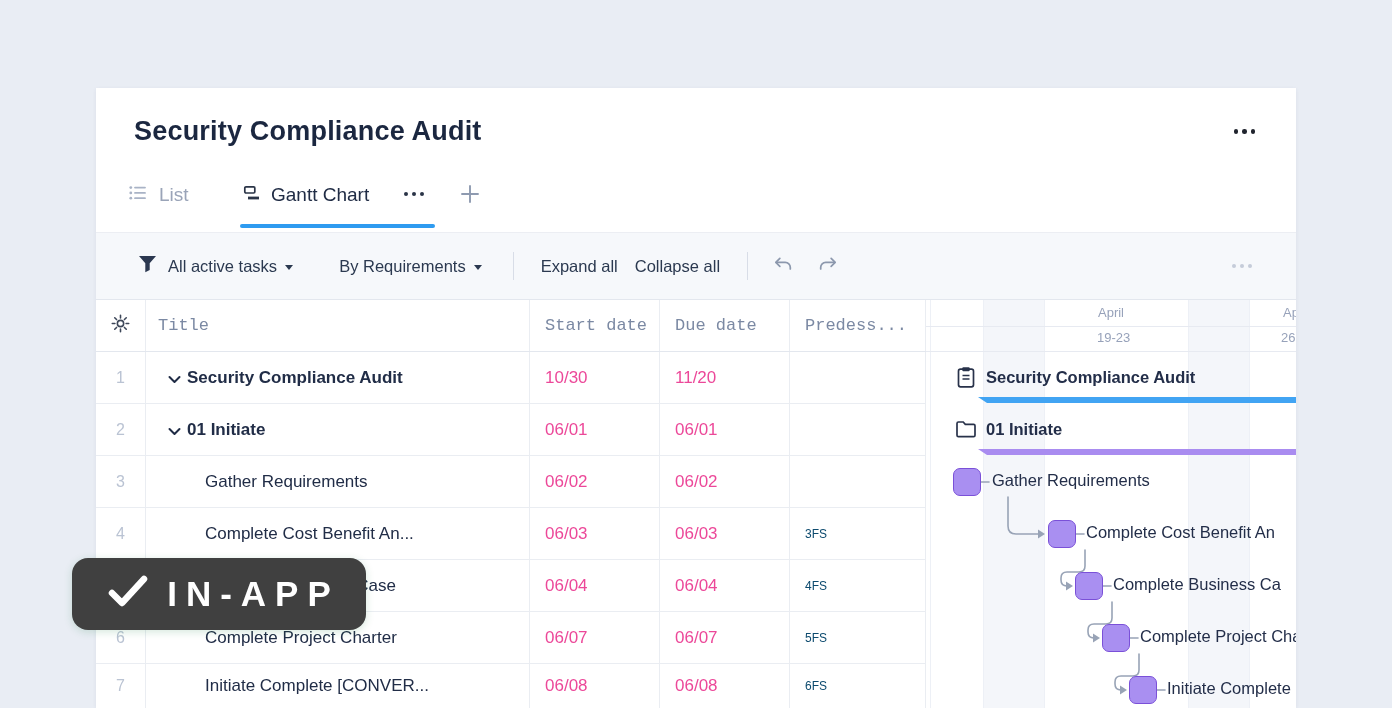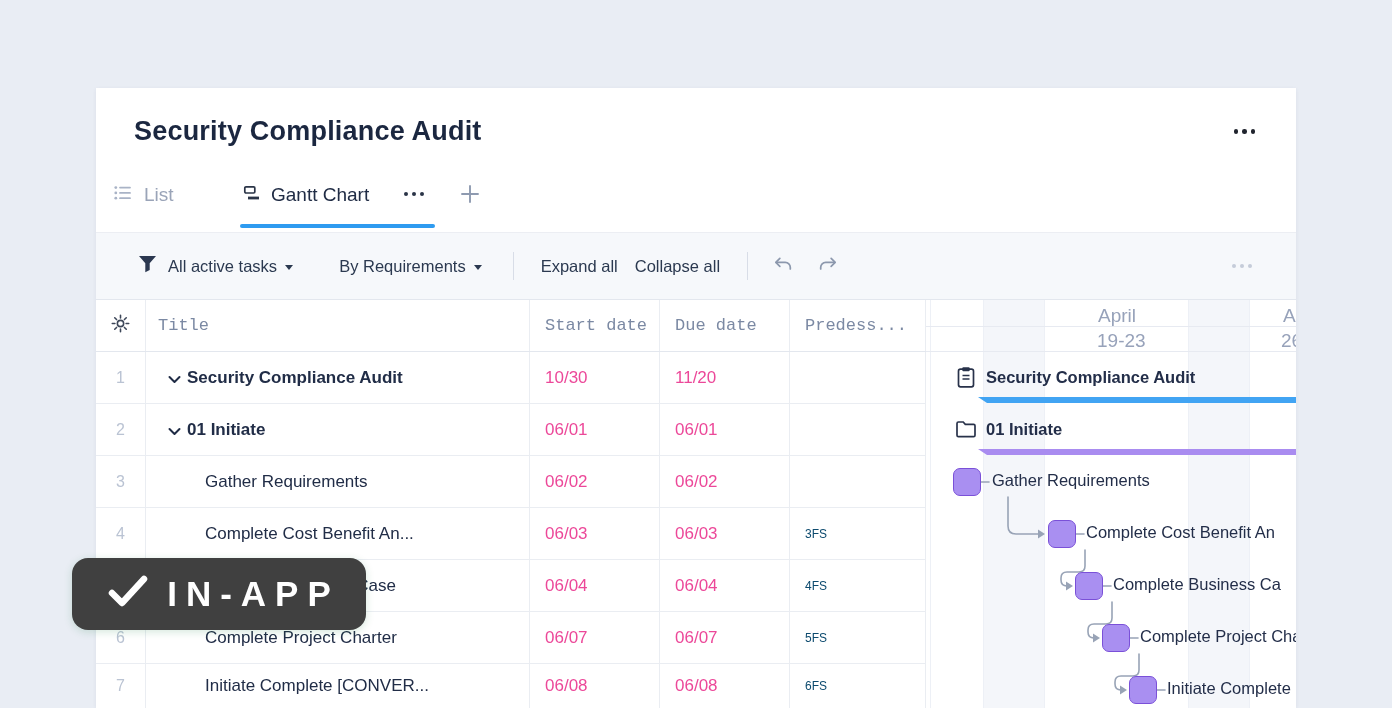--- a/index.html
+++ b/index.html
@@ -11,21 +11,21 @@
 
   
   .proj-title { position:absolute; left:38px; top:28px; font-size:27px; font-weight:700; color:#1b2740; letter-spacing:.2px; }
   .dots { display:flex; gap:4px; align-items:center; }
   .dots i { width:4.5px; height:4.5px; border-radius:50%; background:#20242e; display:block; }
   .title-dots { position:absolute; right:41px; top:41px; cursor:pointer; }
 
   
   .tabs { position:absolute; left:0; top:90px; width:100%; height:44px; }
   .tab { position:absolute; display:flex; align-items:center; gap:9px; font-size:19px; color:#202c45; cursor:pointer; }
-  .tab-list { left:18px; top:6px; color:#9aa4b8;gap:12px; }
+  .tab-list { left:33px; top:6px; color:#9aa4b8;gap:12px; }
   .tab-gantt { left:147px; top:6px; }
   .tab-dots { position:absolute; left:308px; top:14px; }
   .tab-dots i{ width:4px; height:4px; background:#2a3447;}
   .tab-plus { position:absolute; left:360px; top:2px; width:28px; height:28px; }
   .tab-plus svg { display:block; }
   .tab-underline { position:absolute; left:144px; top:136px; width:195px; height:4px; background:#2e9bf0; border-radius:2px; }
 
   
   .toolbar { position:absolute; left:0; top:144px; width:100%; height:68px; background:#f6f8fb;
              border-top:1px solid #eceef3; border-bottom:1px solid #e3e7ee; display:flex; align-items:center; }
@@ -47,21 +47,21 @@
   .c-pred  { width:136px; padding-left:15px; font-size:12px; color:#0c4a6e; }
   .thead .cell { color:#7b89a3; font-size:17px; font-weight:400; }
   .thead .c-title { padding-left:12px; }
   .chev { flex:0 0 auto; margin-top:3px; }
 
   
   .gantt { position:absolute; left:830px; top:212px; width:370px; height:408px; overflow:hidden; background:#fff; }
   .g-band { position:absolute; top:0; bottom:0; width:61px; background:#f4f6fa; }
   .g-line { position:absolute; top:0; bottom:0; width:1px; background:#edf0f6; }
   .g-hline { position:absolute; left:0; width:100%; height:1px; background:#e7eaf1; }
-  .g-month, .g-week { position:absolute; font-size:19px; color:#97a2ba; white-space:nowrap; }
+  .g-month, .g-week { position:absolute; font-size:13px; color:#97a2ba; white-space:nowrap; }
   .g-label { position:absolute; font-size:16.5px; color:#232e49; white-space:nowrap; }
   .g-label.bold { font-weight:700; }
   .g-icon { position:absolute; }
   .g-bar { position:absolute; height:6px; clip-path:polygon(0 0, 100% 0, 100% 100%, 9px 100%); }
   .g-task { position:absolute; width:28px; height:28px; border-radius:7px; background:#a98ff1; border:1.5px solid #7a50d8; cursor:pointer; }
   .g-svg { position:absolute; left:0; top:0; pointer-events:none; }
 
   
   .badge { position:absolute; left:72px; top:558px; width:294px; height:72px; background:#404040; border-radius:16px;
            display:flex; align-items:center; justify-content:center; gap:18px; z-index:60;

